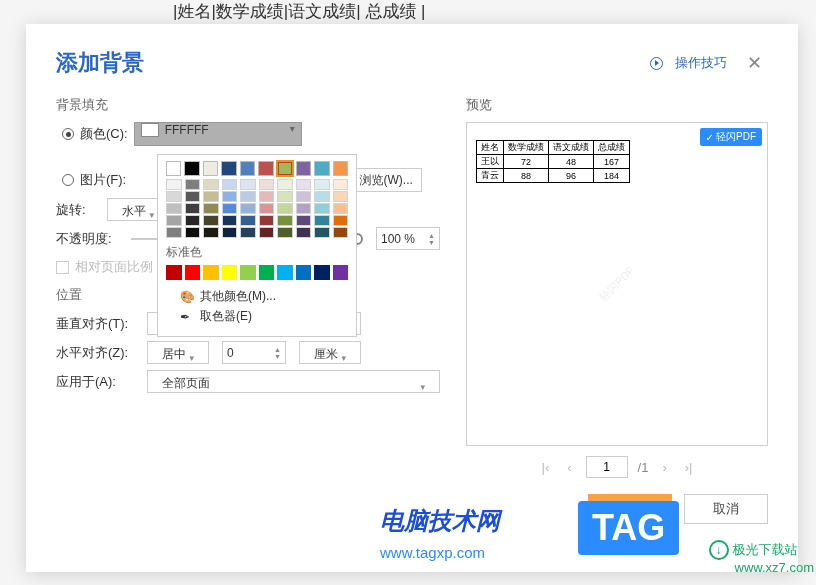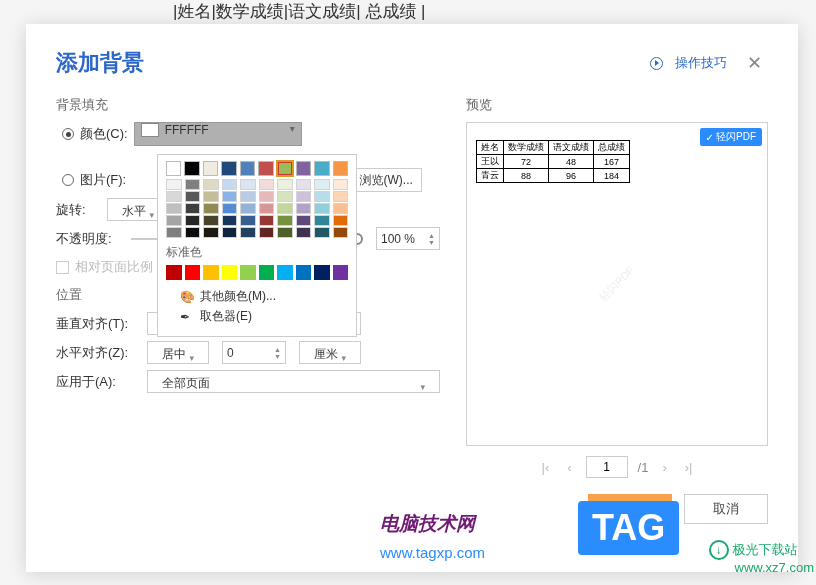--- a/index.html
+++ b/index.html
@@ -53,21 +53,21 @@
 .pv-badge { position: absolute; top: 5px; right: 5px; background: #2a8cff; color: #fff; font-size: 10px; padding: 2px 6px; border-radius: 2px; display: flex; align-items: center; gap: 2px; }
 .pv-table { position: absolute; top: 17px; left: 9px; font-size: 9px; border-collapse: collapse; padding-left: 15px; }
 .pv-table td { border: 1px solid #000; padding: 0 4px; text-align: center; }
 .pv-wm { position: absolute; top: 50%; left: 50%; transform: translate(-50%,-50%) rotate(-45deg); color: #eee; font-size: 11px; }
 .pager { display: flex; align-items: center; justify-content: center; gap: 10px; margin-top: 10px; font-size: 13px; color: #888; }
 .pg-btn { cursor: pointer; color: #bbb; padding: 2px 4px; }
 .pg-input { width: 42px; height: 22px; border: 1px solid #ccc; text-align: center; font-size: 12px; }
 .dlg-footer { position: absolute; right: 30px; bottom: 48px; display: flex; gap: 12px; }
 .fbtn { width: 84px; height: 30px; border: 1px solid #ccc; background: #fff; font-size: 13px; color: #444; cursor: pointer; }
 .fbtn.primary { background: #f7a24a; color: #fff; border-color: #f7a24a; }
-.wm1 { position: absolute; left: 380px; bottom: 48px; color: #701a75; font-size: 19px; font-weight: bold; font-style: italic; }
+.wm1 { position: absolute; left: 380px; bottom: 48px; color: #1d4ed8; font-size: 24px; font-weight: bold; font-style: italic; }
 .wm1b { position: absolute; left: 380px; bottom: 24px; color: #2a8cff; font-size: 15px; }
 .wm-tag { position: absolute; left: 578px; bottom: 30px; background: #2a8cff; color: #fff; font-size: 36px; font-weight: bold; padding: 6px 14px; border-radius: 4px; }
 .wm-xz { position: absolute; right: 2px; bottom: 10px; color: #19a96b; font-size: 13px; }
 .wm-xz-ico { display: inline-flex; width: 20px; height: 20px; border: 2px solid #19a96b; border-radius: 50%; color: #19a96b; align-items: center; justify-content: center; font-size: 12px; margin-right: 4px; }
 </style>
 </head>
 <body>
 
 <div class="page-behind">|姓名|数学成绩|语文成绩| 总成绩 |</div>
 

